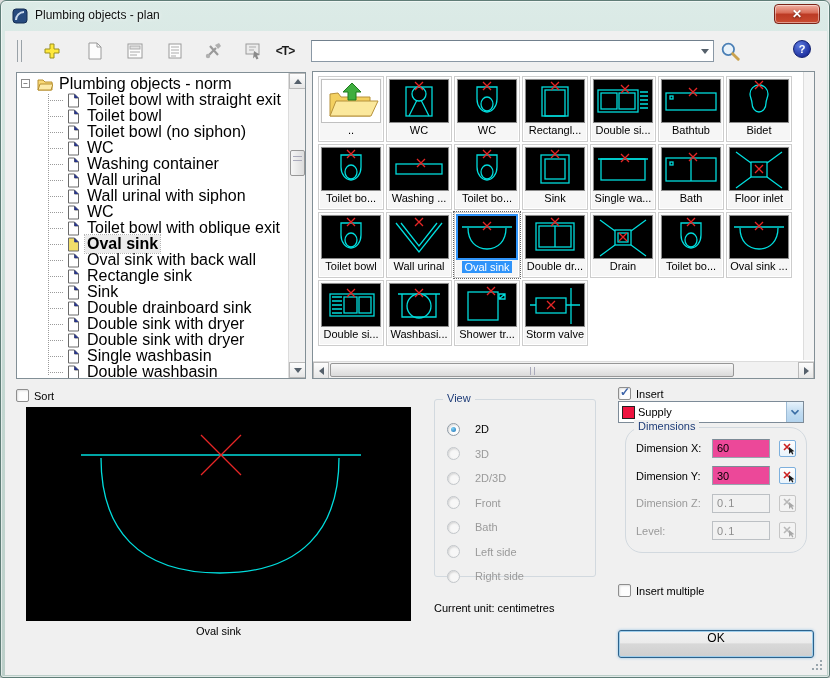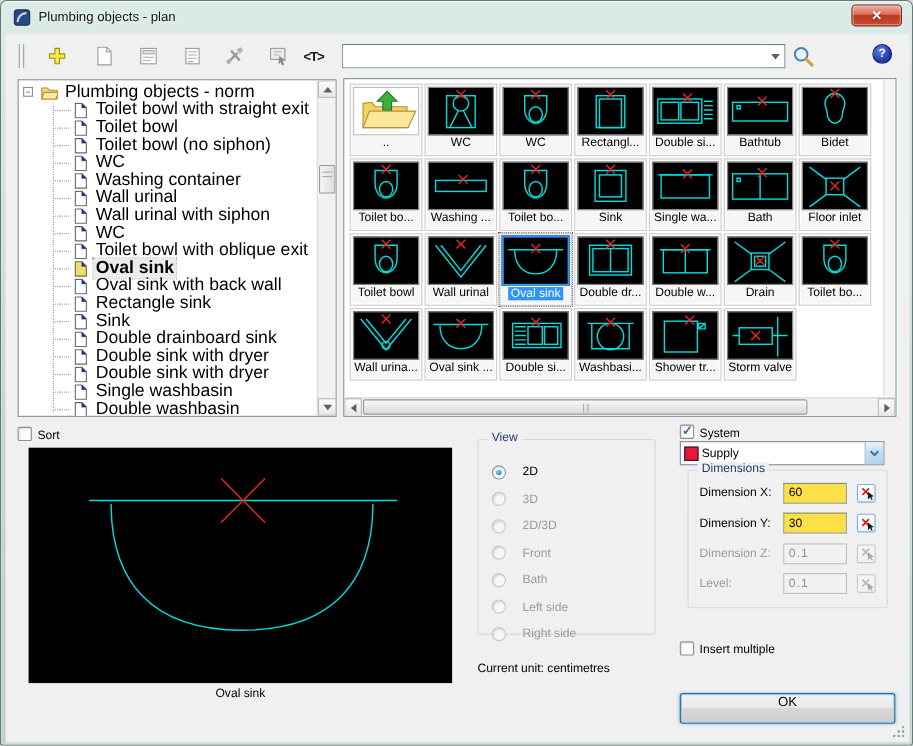--- a/index.html
+++ b/index.html
@@ -117,26 +117,26 @@
   .unit-text { position:absolute; left:429px; top:571px; font-size:11px; color:#000; }
 
   .sys-row { position:absolute; left:613px; top:353px; }
   .combo { position:absolute; left:613px; top:370px; width:186px; height:22px; background:#fff;
     border:1px solid #7d8b98; display:flex; align-items:center; }
   .swatch { width:13px; height:13px; margin-left:3px; border:1px solid #222; }
   .combo-text { font-size:11px; margin-left:3px; flex:1; }
   .combo-btn { width:17px; height:20px; background:linear-gradient(#e6f2fb,#c2dcf1 50%,#b2d3ee);
     border-left:1px solid #9ebcd6; display:flex; align-items:center; justify-content:center; }
 
-  .dims-group { left:620px; top:396px; width:182px; height:126px; }
+  .dims-group { left:620px; top:396px; width:182px; height:126px;border-radius:17px; }
   .dim-row { position:absolute; left:10px; right:8px; height:20px; display:flex; align-items:center; }
   .dim-lbl { font-size:11px; width:76px; color:#000; }
   .dim-row.dis .dim-lbl { color:#9a9a9a; }
   .dim-input { width:58px; height:19px; border:1px solid #98a4ae; border-top-color:#7c8a96;
-    font:11px "Liberation Sans",sans-serif; padding:0 4px; background:#fde047; color:#000; }
+    font:11px "Liberation Sans",sans-serif; padding:0 4px; background:#ec4899; color:#000; }
   .dim-row.dis .dim-input { background:#f1f1f1; color:#8e8e8e; border-color:#bcc0c4; letter-spacing:1px; }
   .pick-btn { width:17px; height:17px; margin-left:9px; background:linear-gradient(#fefefe,#e9f3fb);
     border:1px solid #7eb0dd; border-radius:2px; display:flex; align-items:center; justify-content:center; }
   .dim-row.dis .pick-btn { border-color:#c6c6c6; background:#f3f3f3; }
 
   .insmul-row { position:absolute; left:613px; top:550px; }
   .ok-btn { position:absolute; left:613px; top:599px; width:196px; height:28px;
     background:linear-gradient(#f2f2f2,#ebebeb 45%,#d8d8d8 50%,#cfcfcf);
     border:1px solid #2c628b; border-radius:3px; font:12px "Liberation Sans",sans-serif;
     text-align:center; box-shadow:inset 0 0 0 1px #9ecdeb, 0 0 3px rgba(80,160,220,.6); }
@@ -665,65 +665,40 @@
                 </g>
                 <path class="dred" d="M25 2L33 10M25 10L33 2"></path>
               </svg>
             </div>
             <div class="lab">Double dr...</div>
           </div>
           <div class="tile">
             <div class="img">
               <svg width="58" height="42" viewBox="0 0 58 42">
                 <g class="dcyan">
-                  <path d="M6 11h46"></path>
-                  <rect x="9" y="11" width="40" height="21"></rect>
-                  <path d="M29 11v21"></path>
-                </g>
-                <path class="dred" d="M25 6L33 14M25 14L33 6"></path>
-              </svg>
-            </div>
-            <div class="lab">Double w...</div>
-          </div>
-          <div class="tile">
-            <div class="img">
-              <svg width="58" height="42" viewBox="0 0 58 42">
-                <g class="dcyan">
                   <path d="M6 4l15 11M52 4L37 15M6 40l15-11M52 40L37 29"></path>
                   <rect x="21" y="14" width="16" height="15"></rect>
                   <rect x="24" y="17" width="10" height="9"></rect>
                 </g>
                 <path class="dred" d="M25 17L33 25M25 25L33 17"></path>
               </svg>
             </div>
             <div class="lab">Drain</div>
           </div>
           <div class="tile">
             <div class="img">
               <svg width="58" height="42" viewBox="0 0 58 42">
                 <g class="dcyan">
                   <path d="M19 7h20v12a10 13 0 1 1-20 0z"></path>
                   <ellipse cx="29" cy="24" rx="6" ry="7"></ellipse>
                 </g>
                 <path class="dred" d="M25 2L33 10M25 10L33 2"></path>
               </svg>
             </div>
             <div class="lab">Toilet bo...</div>
-          </div>
-          <div class="tile">
-            <div class="img">
-              <svg width="58" height="42" viewBox="0 0 58 42">
-                <g class="dcyan">
-                  <path d="M6 6l23 28L52 6M11 6l18 22L47 6"></path>
-                  <circle cx="29" cy="30" r="3.5"></circle>
-                </g>
-                <path class="dred" d="M25 2L33 10M25 10L33 2"></path>
-              </svg>
-            </div>
-            <div class="lab">Wall urina...</div>
           </div>
           <div class="tile">
             <div class="img">
               <svg width="58" height="42" viewBox="0 0 58 42">
                 <g class="dcyan">
                   <path d="M4 11h50M10 12c0 13 8 21 19 21s19-8 19-21"></path>
                 </g>
                 <path class="dred" d="M25 6L33 14M25 14L33 6"></path>
               </svg>
             </div>
@@ -836,21 +811,21 @@
           </div>
           <div class="vopt dis" style="top: 169px;">
             <span class="radio"></span>
             <span class="vlab">Right side</span>
           </div>
         </div>
     </fieldset>
     <div class="unit-text">Current unit: centimetres</div>
 
     <div class="sys-row">
-      <span class="checkbox checked" id="system-cb"></span><span class="cb-label">System</span>
+      <span class="checkbox checked" id="system-cb"></span><span class="cb-label">Insert</span>
     </div>
     <div class="combo">
       <span class="swatch" id="sys-swatch" style="background: rgb(238, 20, 64);"></span>
       <span class="combo-text">Supply</span>
       <span class="combo-btn">
         <svg width="14" height="14" viewBox="0 0 16 16">
             <path d="M4 6l4 4 4-4" stroke="#3a6ea5" stroke-width="2" fill="none"></path>
           </svg>
       </span>
     </div>

